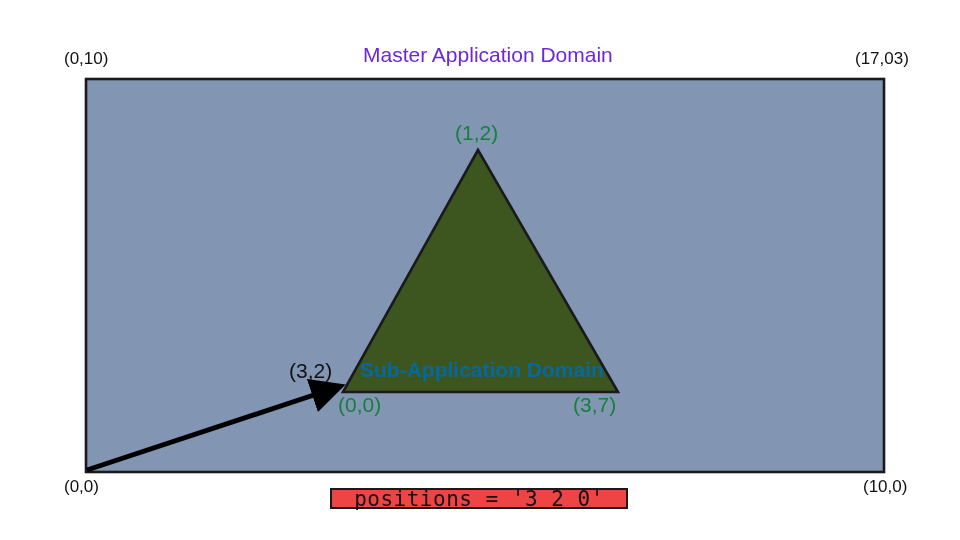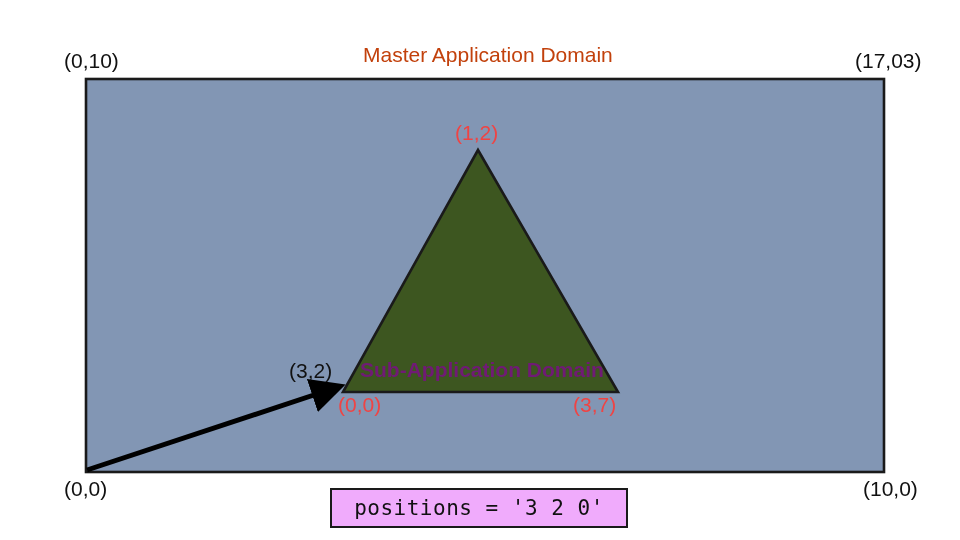--- a/index.html
+++ b/index.html
@@ -34,58 +34,58 @@
   }
 
   
   .lbl {
     position: absolute;
     white-space: pre;
     line-height: 1;
   }
 
   .lbl-corner {
-    font-size: 21px;
+    font-size: 17px;
     color: #111111;
     font-family: "Liberation Sans", sans-serif;
   }
 
   .lbl-title {
     font-size: 21px;
-    color: #c2410c;
+    color: #6d28d9;
     font-family: "Liberation Sans", sans-serif;
   }
 
   .lbl-white {
     font-size: 21px;
-    color: #ef4444;
+    color: #15803d;
     font-family: "Liberation Sans", sans-serif;
   }
 
   .lbl-sub-title {
     font-size: 21px;
-    color: #701a75;
+    color: #0369a1;
     font-weight: bold;
     font-family: "Liberation Sans", sans-serif;
   }
 
   .lbl-arrow {
     font-size: 21px;
     color: #111111;
     font-family: "Liberation Sans", sans-serif;
   }
 
   
   #code-box {
     position: absolute;
     left: 330px;
     top: 488px;
     width: 298px;
-    height: 40px;
-    background: #f0abfc;
+    height: 21px;
+    background: #ef4444;
     border: 2px solid #1a1a1a;
     box-sizing: border-box;
     display: flex;
     align-items: center;
     justify-content: center;
   }
   #code-box .code-text {
     font-family: "DejaVu Sans Mono", "Liberation Mono", monospace;
     font-size: 21px;
     color: #111111;

